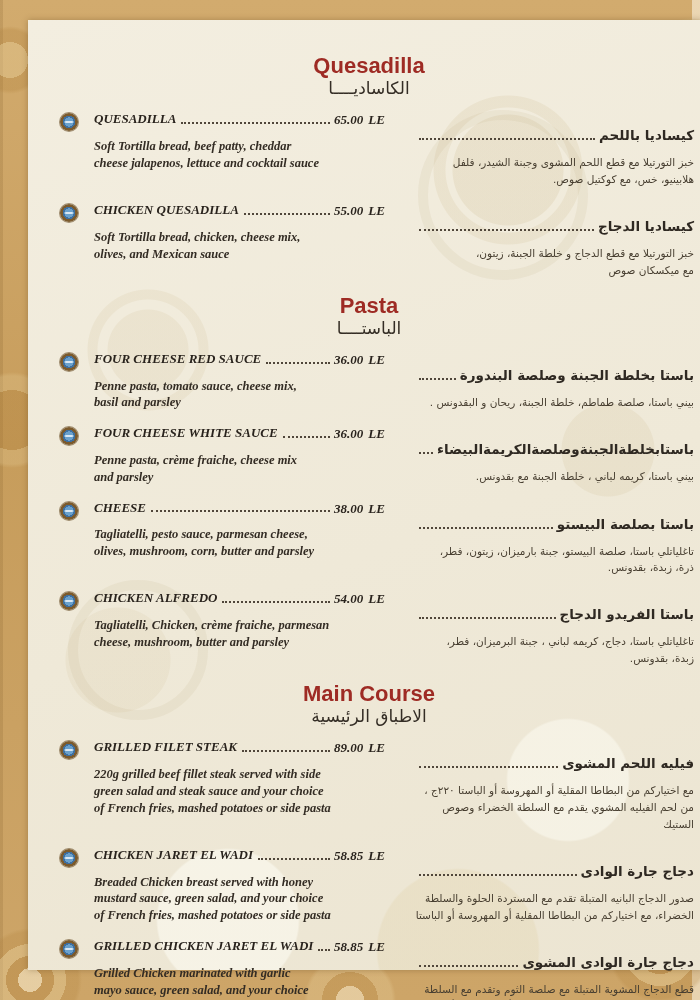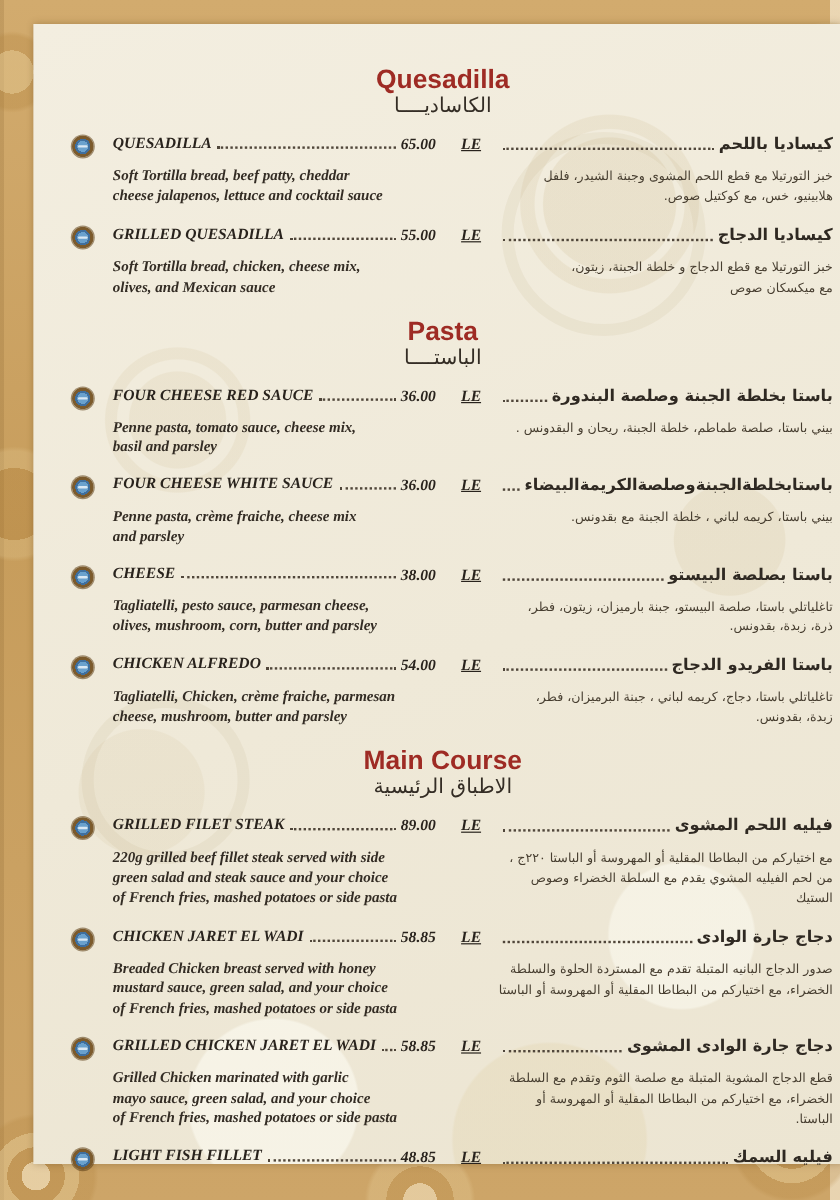--- a/index.html
+++ b/index.html
@@ -88,26 +88,26 @@
   }
   .leader{flex:1;border-bottom:2px dotted #50463a;margin:0 4px 3px 5px;min-width:8px;}
   .en-desc{
     font-style:italic;font-weight:600;font-size:12.5px;line-height:1.34;
     color:#332c24;white-space:pre-line;margin-top:11px;
   }
   .price-cell{
     font-style:italic;font-weight:600;font-size:13px;color:#29231d;
     padding-top:0;white-space:nowrap;
   }
-  .price-cell .cur{margin-left:21px;text-decoration:underline;}
+  .price-cell .cur{margin-left:5px;}
   .ar-col{direction:rtl;text-align:right;padding-left:2px;}
   .ar-name-row{display:flex;align-items:flex-end;}
   .ar-name{
     font-family:"DejaVu Sans",sans-serif;font-weight:bold;font-size:13.5px;
-    line-height:1.2;color:#2f2922;white-space:nowrap;
+    line-height:1.2;color:#2f2922;white-space:nowrap;margin-top:15px;
   }
   .ar-desc{
     font-family:"DejaVu Sans",sans-serif;font-size:10.5px;line-height:1.6;
     color:#473e30;white-space:pre-line;margin-top:11px;
   }
 </style>
 </head>
 <body>
 
 <div class="frame"></div>
@@ -146,21 +146,21 @@
 هلابينيو، خس، مع كوكتيل صوص.</div>
     </div>
   </div>
 
   <div class="item">
     <div class="bullet-cell">
       <div class="badge"></div>
     </div>
     <div class="en-col">
       <div class="en-name-row">
-        <span class="en-name">GRILLED QUESADILLA</span>
+        <span class="en-name">CHICKEN QUESADILLA</span>
         <span class="leader"></span>
       </div>
       <div class="en-desc">Soft Tortilla bread, chicken, cheese mix,
 olives, and Mexican sauce</div>
     </div>
     <div class="price-cell">
       <span>55.00</span><span class="cur">LE</span>
     </div>
     <div class="ar-col" dir="rtl" lang="ar">
       <div class="ar-name-row">

